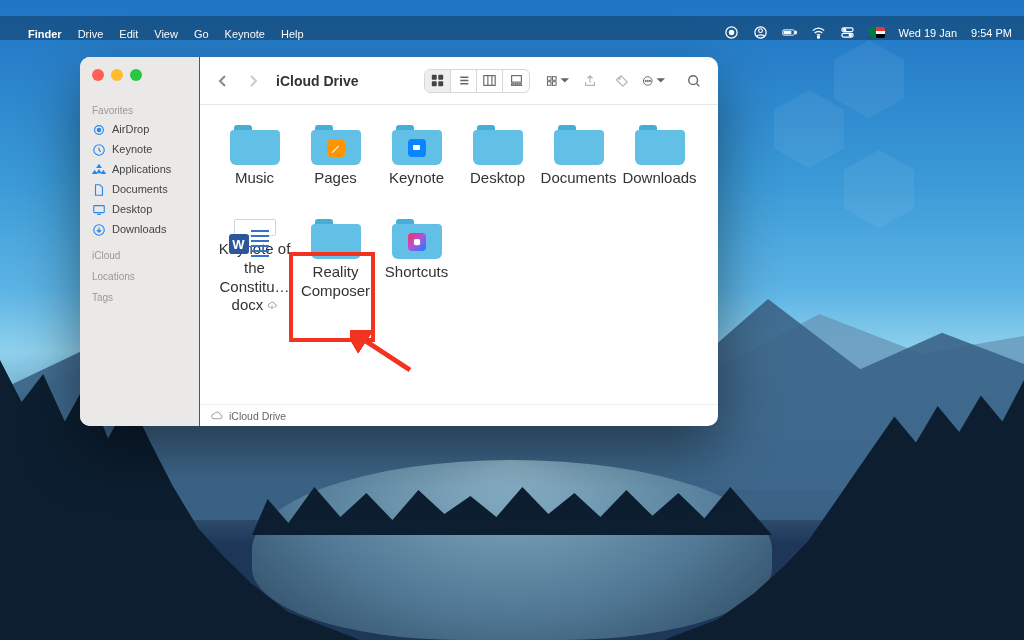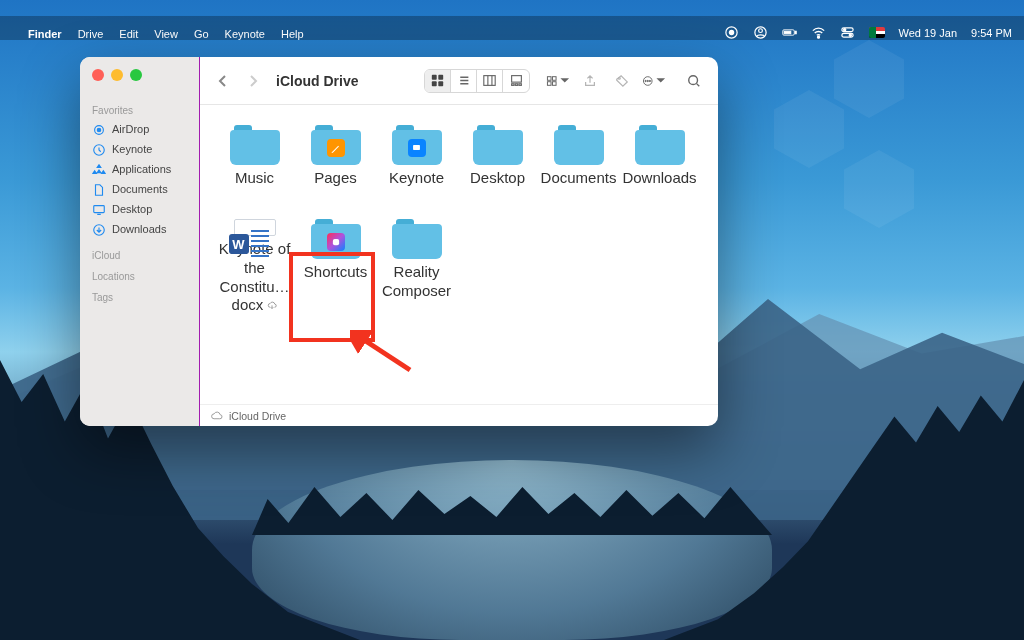--- a/index.html
+++ b/index.html
@@ -392,34 +392,34 @@
           </div>
         <span class="item-label"><span>Keynote of the Constitu…docx</span> <svg width="10" height="10" viewBox="0 0 16 16" fill="none" stroke="#8a8a8a" stroke-width="1.3" style="vertical-align:-1px">
               <path d="M5 10a3 3 0 010-6 4 4 0 017.5 1A2.5 2.5 0 0112 10"></path>
               <path d="M8 7v5m-2-2 2 2 2-2"></path>
             </svg></span>
       </div>
       <div class="item row2">
           <div class="folder-icon">
             <div class="tab"></div>
             <div class="back"></div>
+          </div>
+          <span class="item-label">Reality Composer</span>
+        </div>
+      <div class="item row2">
+          <div class="folder-icon">
+            <div class="tab"></div>
+            <div class="back"></div>
             <div class="badge" style="background:linear-gradient(135deg,#ff2d55,#af52de,#0a84ff)">
               <svg width="10" height="10" viewBox="0 0 16 16" fill="#fff">
                 <rect x="3" y="3" width="10" height="10" rx="3"></rect>
               </svg>
             </div>
           </div>
           <span class="item-label">Shortcuts</span>
-        </div>
-      <div class="item row2">
-          <div class="folder-icon">
-            <div class="tab"></div>
-            <div class="back"></div>
-          </div>
-          <span class="item-label">Reality Composer</span>
         </div>
     </div>
 
     <div class="pathbar">
       <svg class="cloud" viewBox="0 0 16 16" fill="none" stroke="#9a9a9a" stroke-width="1.2">
           <path d="M5 12a3 3 0 010-6 4 4 0 017.5 1A2.5 2.5 0 0112 12z"></path>
         </svg>
       <span>iCloud Drive</span>
     </div>
   </div>

